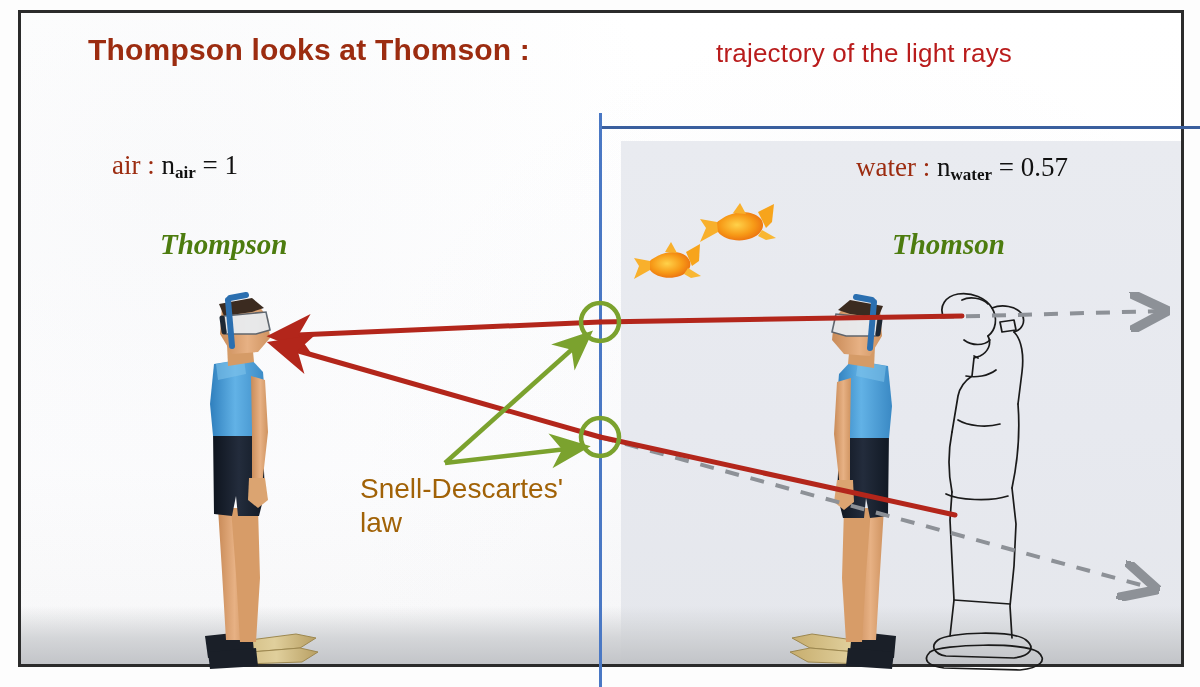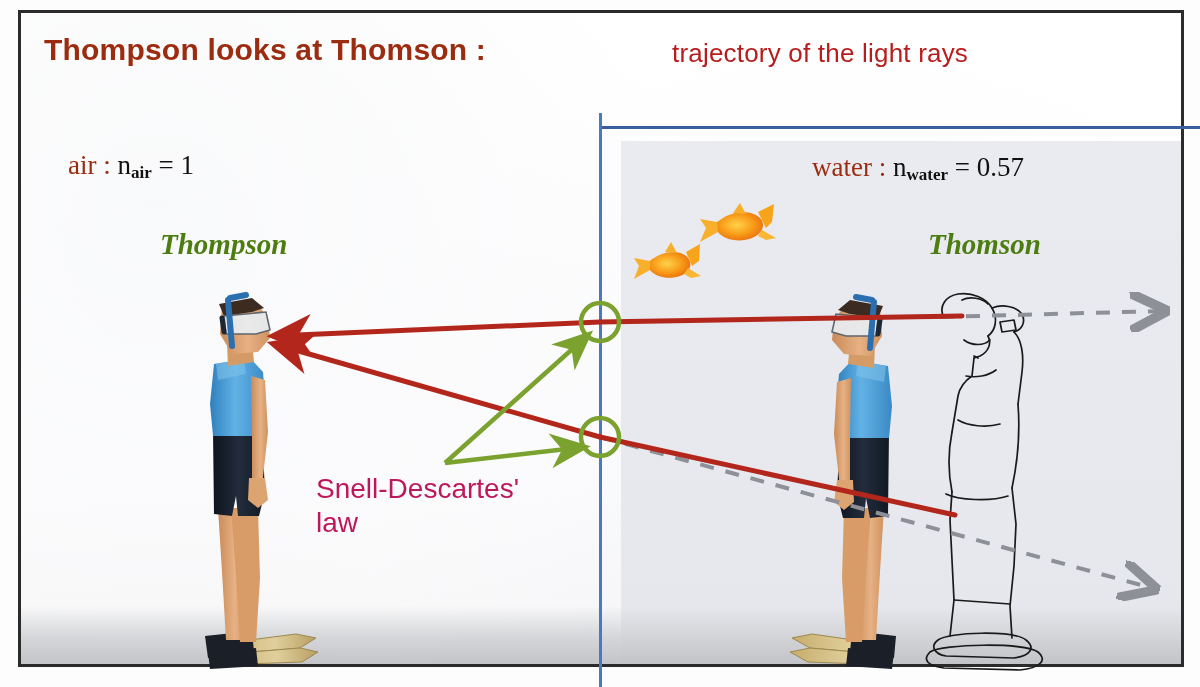--- a/index.html
+++ b/index.html
@@ -10,37 +10,37 @@
      radial-gradient(circle at 12% 28%, rgba(200,205,215,.10), transparent 45%),
      radial-gradient(circle at 70% 75%, rgba(195,200,212,.09), transparent 50%),
      linear-gradient(180deg,#ffffff 0%,#fdfdfe 70%,#f7f7f8 100%);}
   #water{position:absolute;left:600px;top:128px;right:0;bottom:0;
      background:linear-gradient(180deg,#e9ebf0 0%,#e7e9ef 55%,#e5e7ec 100%);}
   #water-top-line{position:absolute;left:600px;top:126px;right:0;height:3px;background:#3a5f9e;}
   #interface-line{position:absolute;left:599px;top:113px;width:3px;bottom:0;background:#4a78c4;}
   #ground{position:absolute;left:0;right:0;bottom:0;height:58px;
      background:linear-gradient(180deg,rgba(225,226,228,0) 0%,rgba(206,208,211,.85) 55%,rgba(192,194,198,.95) 100%);}
 
-  .lbl{position:absolute;white-space:nowrap;}
+  .lbl{position:absolute;white-space:nowrap;margin-left:44px;}
   #title-left{left:44px;top:33px;font-size:30px;font-weight:700;color:#9c2c10;letter-spacing:.2px;}
   #title-right{left:672px;top:38px;font-size:26px;color:#b91c1c;letter-spacing:.2px;}
 
   .medium-row{font-family:"Liberation Serif",serif;font-size:27px;color:#111;}
   .medium-name{color:#9c2c10;font-weight:400;}
   .sub{font-size:17px;vertical-align:-4px;font-weight:700;}
   .nsym{font-weight:400;}
   #air-label{left:68px;top:150px;text-align:right;}
   #water-label{left:812px;top:152px;}
 
   .person-name{position:absolute;font-family:"Liberation Serif",serif;font-style:italic;font-weight:700;
      font-size:29px;color:#4d7c0f;}
   #name-thompson{left:160px;top:228px;}
-  #name-thomson{left:892px;top:228px;margin-left:36px;}
-
-  #snell-label{left:316px;top:472px;font-size:28px;color:#be185d;line-height:1.22;white-space:pre-line;font-weight:400;}
+  #name-thomson{left:892px;top:228px;}
+
+  #snell-label{left:316px;top:472px;font-size:28px;color:#a16207;line-height:1.22;white-space:pre-line;font-weight:400;}
 
   svg.ov{position:absolute;left:0;top:0;width:1200px;height:687px;pointer-events:none;}
 </style>
 </head>
 <body>
 
 <div id="page">
   <div id="frame">
     <div id="paper-noise"></div>
     <div id="water"></div>

